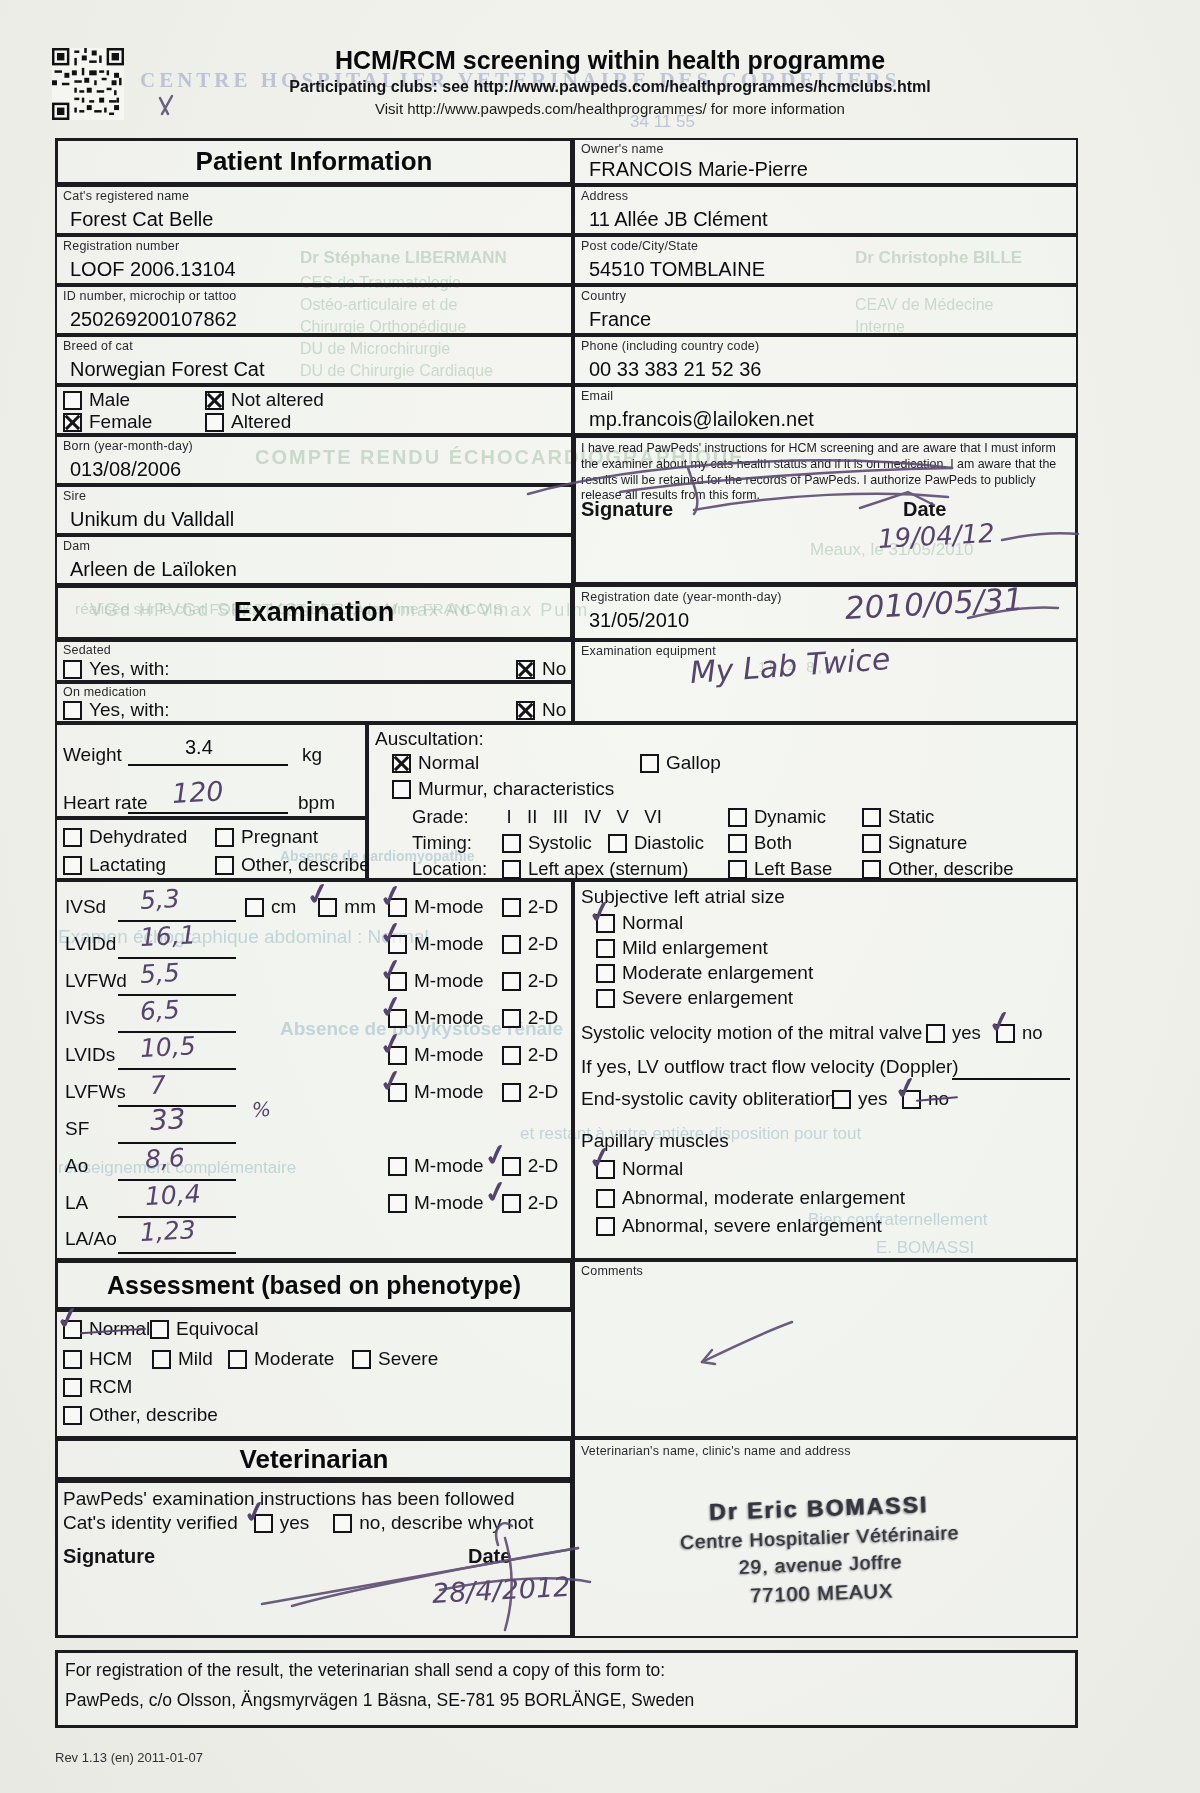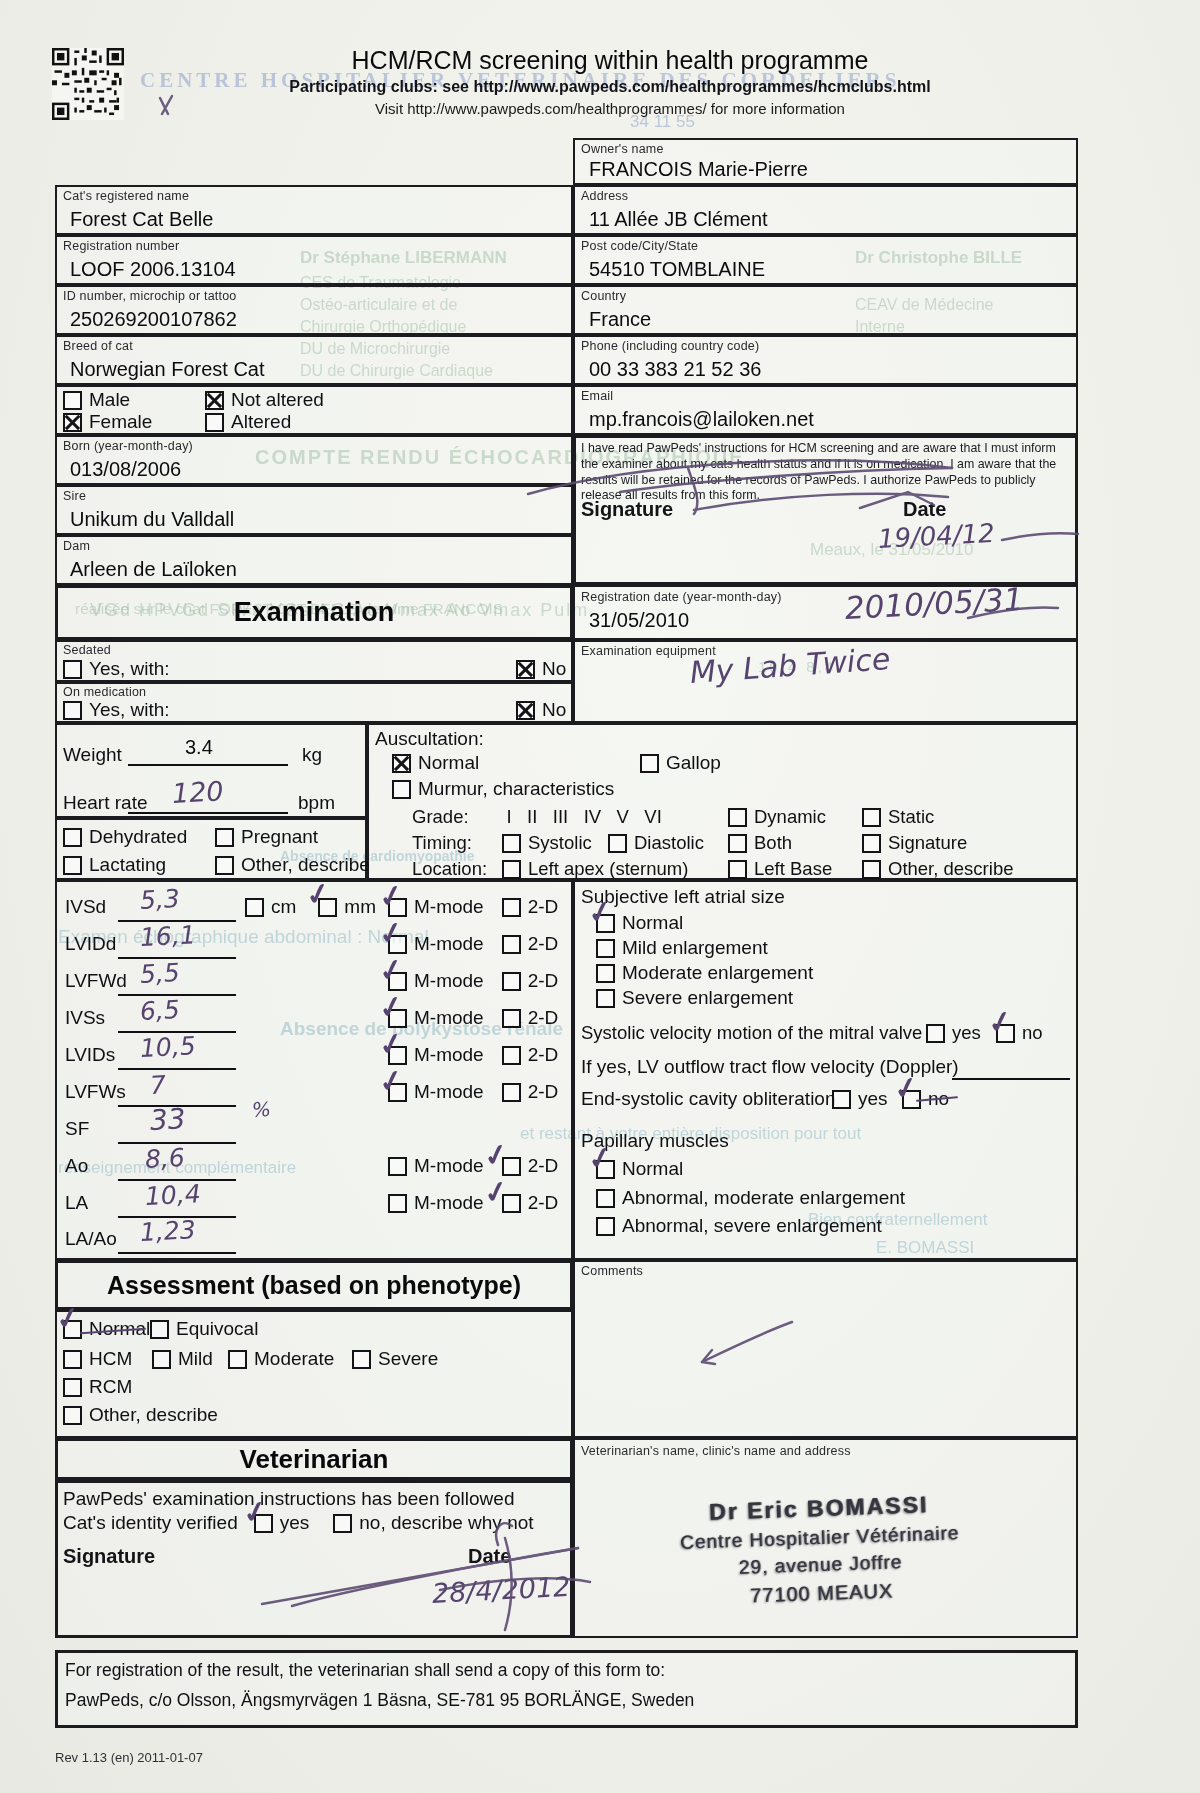--- a/index.html
+++ b/index.html
@@ -119,24 +119,27 @@
         <rect x="1" y="1" width="5" height="5"></rect>
         <rect x="23" y="1" width="5" height="5"></rect>
         <rect x="1" y="23" width="5" height="5"></rect>
       </g>
     <g fill="#111">
         <rect x="2" y="2" width="3" height="3"></rect>
         <rect x="24" y="2" width="3" height="3"></rect>
         <rect x="2" y="24" width="3" height="3"></rect>
       </g>
   </svg>
-  <div class="abs" style="left:140px;top:46px;width:940px;text-align:center;font-size:25px;font-weight:normal;color:#0b0b0e">HCM/RCM screening within health programme</div>
+  <div class="abs" style="left:140px;top:46px;width:940px;text-align:center;font-size:25px;font-weight:bold;color:#0b0b0e">HCM/RCM screening within health programme</div>
   <div class="abs" style="left:140px;top:78px;width:940px;text-align:center;font-size:16px;font-weight:bold;color:#141418">Participating clubs: see http://www.pawpeds.com/healthprogrammes/hcmclubs.html</div>
   <div class="abs" style="left:140px;top:100px;width:940px;text-align:center;font-size:15px;color:#1a1a1e">Visit http://www.pawpeds.com/healthprogrammes/ for more information</div>
 
+  <div class="cell thick tcell" style="left:55px;top:138px;width:518px;height:47px">
+      <span>Patient Information</span>
+    </div>
   <div class="cell" style="left:573px;top:138px;width:505px;height:47px"></div>
   <div class="cell" style="left:55px;top:185px;width:518px;height:50px"></div>
   <div class="cell" style="left:573px;top:185px;width:505px;height:50px"></div>
   <div class="cell" style="left:55px;top:235px;width:518px;height:50px"></div>
   <div class="cell" style="left:573px;top:235px;width:505px;height:50px"></div>
   <div class="cell" style="left:55px;top:285px;width:518px;height:50px"></div>
   <div class="cell" style="left:573px;top:285px;width:505px;height:50px"></div>
   <div class="cell" style="left:55px;top:335px;width:518px;height:50px"></div>
   <div class="cell" style="left:573px;top:335px;width:505px;height:50px"></div>
   <div class="cell" style="left:55px;top:385px;width:518px;height:50px"></div>

